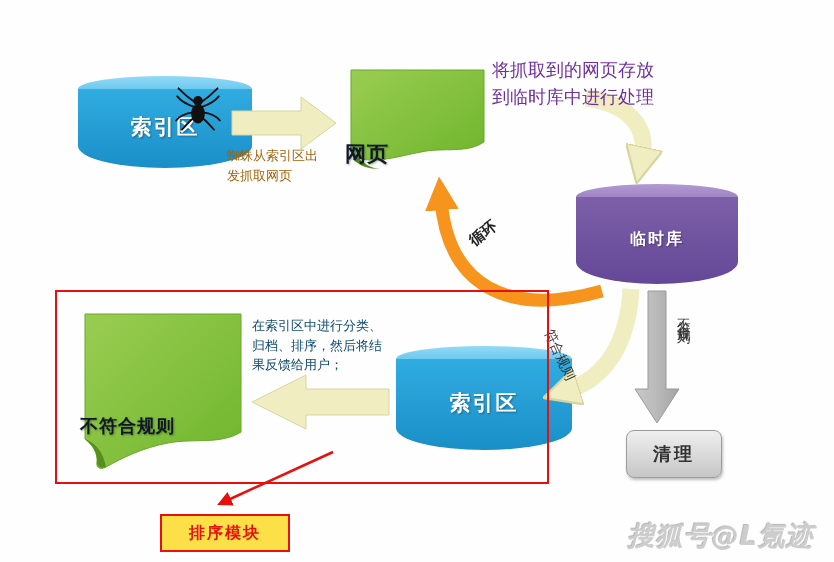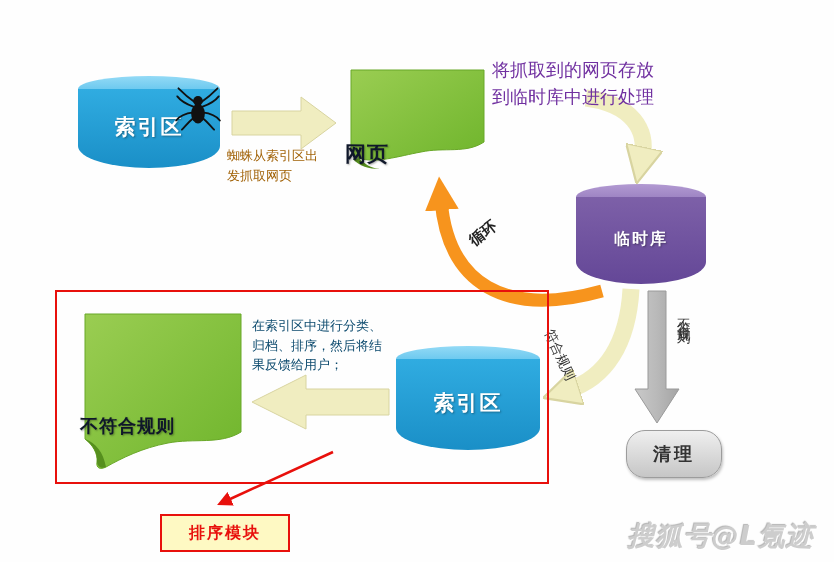--- a/index.html
+++ b/index.html
@@ -1,20 +1,20 @@
 <!DOCTYPE html>
 <html><head>
 <meta charset="utf-8">
 <style>
   html,body{margin:0;padding:0;}
   body{font-family:"DejaVu Sans","Liberation Sans",sans-serif;background:#fff;}
   #canvas{position:relative;width:834px;height:562px;background:#fefefe;overflow:hidden;}
 
   
-  .cylinder{position:absolute;z-index:1;}
+  .cylinder{position:absolute;z-index:1;padding-left:32px;}
   .cyl-top{position:absolute;left:0;top:0;width:100%;height:26px;border-radius:50%;}
   .cyl-body{position:absolute;left:0;top:13px;width:100%;bottom:0;border-radius:0 0 50% 50%/0 0 22px 22px;}
   .blue .cyl-top{background:linear-gradient(180deg,#93DAF6,#49B9E8);}
   .blue .cyl-body{background:linear-gradient(180deg,#30ACE1,#1A8FC7);}
   .purple .cyl-top{background:linear-gradient(180deg,#B29AD2,#8C70B6);}
   .purple .cyl-body{background:linear-gradient(180deg,#7D60A8,#644797);}
   .cyl-label{position:absolute;left:0;top:0;width:100%;height:100%;display:flex;align-items:center;justify-content:center;color:#fff;font-weight:bold;text-shadow:1px 1px 2px rgba(0,0,0,.35);padding-top:10px;box-sizing:border-box;letter-spacing:2px;}
 
   
   .page-node{position:absolute;z-index:1;}
@@ -22,27 +22,27 @@
   .page-label{position:absolute;left:0;width:100%;text-align:left;color:#0f172a;font-weight:bold;text-shadow:1px 1px 2px rgba(0,0,0,.35);letter-spacing:1px;margin-top:40px;}
 
   
   .note{position:absolute;z-index:3;line-height:1.5;}
 
   
   #arrows{position:absolute;left:0;top:0;z-index:2;pointer-events:none;}
 
   
   .cleanup-box{position:absolute;z-index:1;display:flex;align-items:center;justify-content:center;
-    background:linear-gradient(180deg,#EFEFEF,#C6C6C6);border:1px solid #9c9c9c;border-radius:19px;
+    background:linear-gradient(180deg,#EFEFEF,#C6C6C6);border:1px solid #9c9c9c;border-radius:8px;
     box-shadow:1px 2px 3px rgba(0,0,0,.25);font-weight:bold;color:#333;letter-spacing:3px;}
 
   
   .red-rect{position:absolute;z-index:4;border:2px solid #e8100c;background:transparent;}
   .sort-box{position:absolute;z-index:4;display:flex;align-items:center;justify-content:center;
-    border:2px solid #e8100c;background:#fef9c3;color:#e8100c;font-weight:bold;letter-spacing:2px;}
+    border:2px solid #e8100c;background:#fde047;color:#e8100c;font-weight:bold;letter-spacing:2px;}
 
   .watermark{position:absolute;z-index:5;right:20px;bottom:8px;font-size:27px;font-weight:bold;
     color:#cdcdcd;text-shadow:1px 1px 1px #fff,-1px -1px 1px #b5b5b5;letter-spacing:1px;font-style:italic;}
 
   .spider{position:absolute;z-index:3;}
 </style>
 </head>
 <body>
 
 <div id="canvas">

